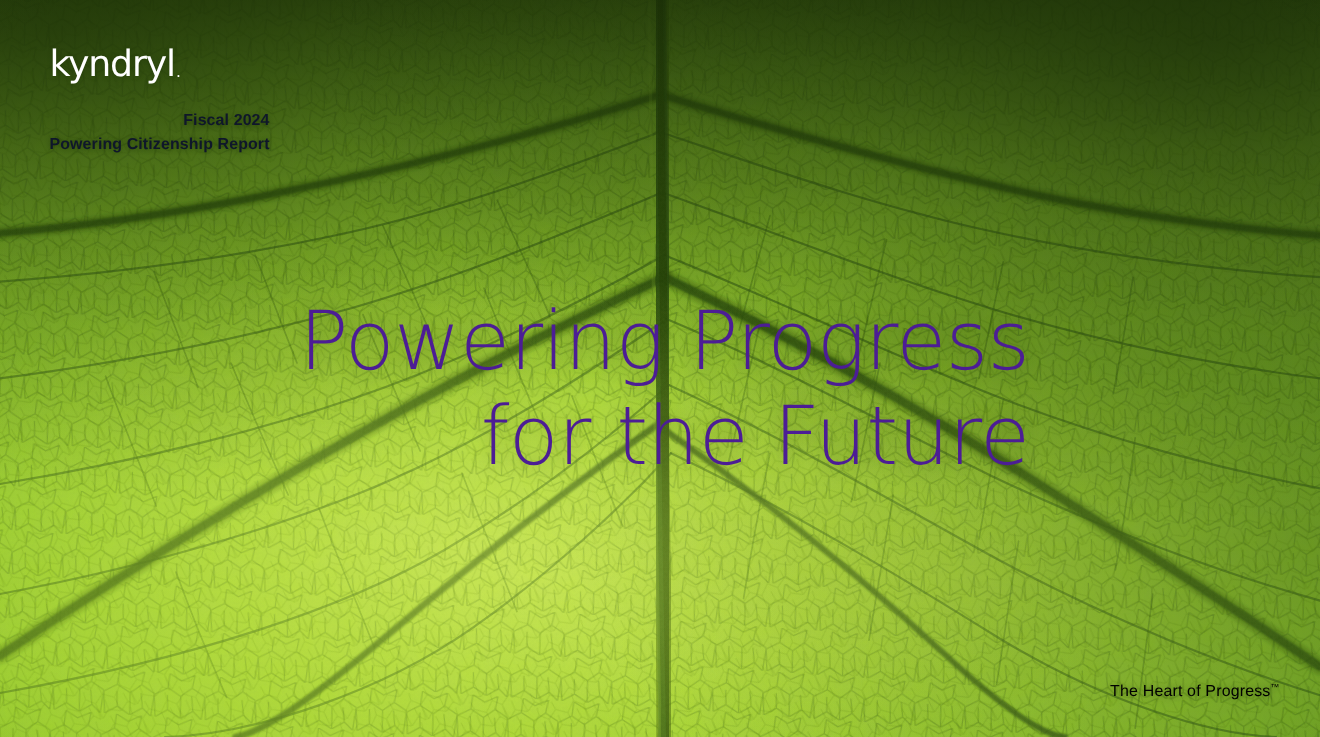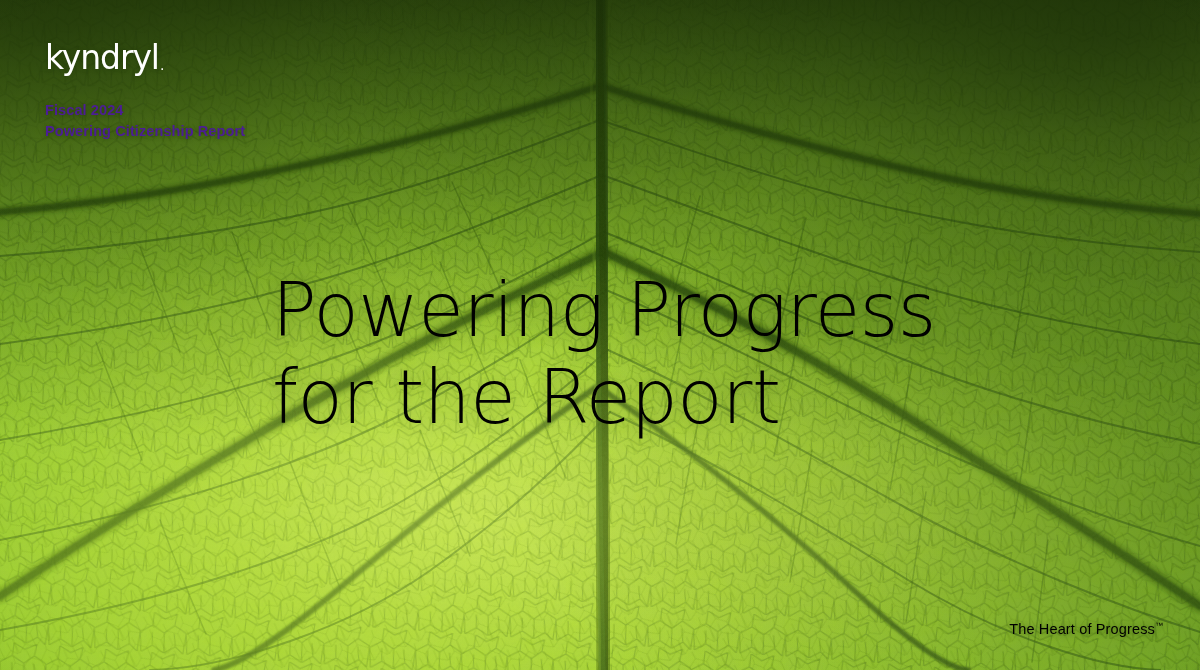--- a/index.html
+++ b/index.html
@@ -61,20 +61,21 @@
     mix-blend-mode: screen;
   }
   .vig-edge {
     background: radial-gradient(125% 118% at 50% 52%, rgba(0,0,0,0) 55%, rgba(18,34,4,0.16) 80%, rgba(14,28,3,0.34) 100%);
   }
 
   
   #content {
     position: absolute;
     inset: 0;
+    text-align: right;
   }
 
   
   #logo-block {
     position: absolute;
     left: 45px;
     top: 41px;
   }
   .logo-wordmark {
     font-family: "DejaVu Sans", sans-serif;
@@ -93,34 +94,34 @@
     position: relative;
     top: 1px;
     left: 1px;
   }
 
   
   #report-block {
     position: absolute;
     left: 45px;
     top: 100px;
-    color: #4c1d95;
+    color: #0f172a;
     font-size: 14.5px;
     font-weight: bold;
     line-height: 1.45;
     letter-spacing: 0.1px;
     text-shadow: 0 1px 5px rgba(20,40,5,0.45);
   }
 
   
   #headline {
     position: absolute;
     left: 272px;
     top: 267px;
-    color: #000000;
+    color: #4c1d95;
     font-family: "DejaVu Sans", sans-serif;
     font-weight: 300;
     font-size: 74px;
     line-height: 1.17;
     letter-spacing: -0.5px;
     white-space: nowrap;
     text-shadow: 0 2px 16px rgba(25,48,6,0.30);
   }
   #headline .hl-line { display: block; }
 
@@ -306,19 +307,19 @@
       <div class="logo-wordmark"><span>kyndryl</span><span class="logo-tm">.</span></div>
     </div>
 
     <div id="report-block">
       <div>Fiscal 2024</div>
       <div>Powering Citizenship Report</div>
     </div>
 
     <div id="headline">
       <span class="hl-line">Powering Progress</span>
-      <span class="hl-line">for the Report</span>
+      <span class="hl-line">for the Future</span>
     </div>
 
     <div id="tagline"><span>The Heart of Progress</span><span class="tagline-tm">™</span></div>
 
   </div>
 </div>
 
 </body></html>

